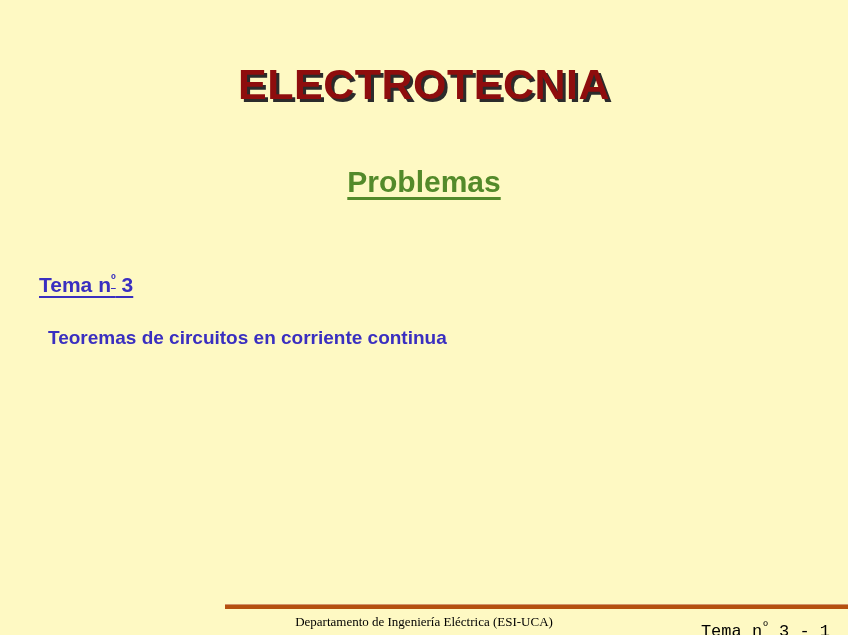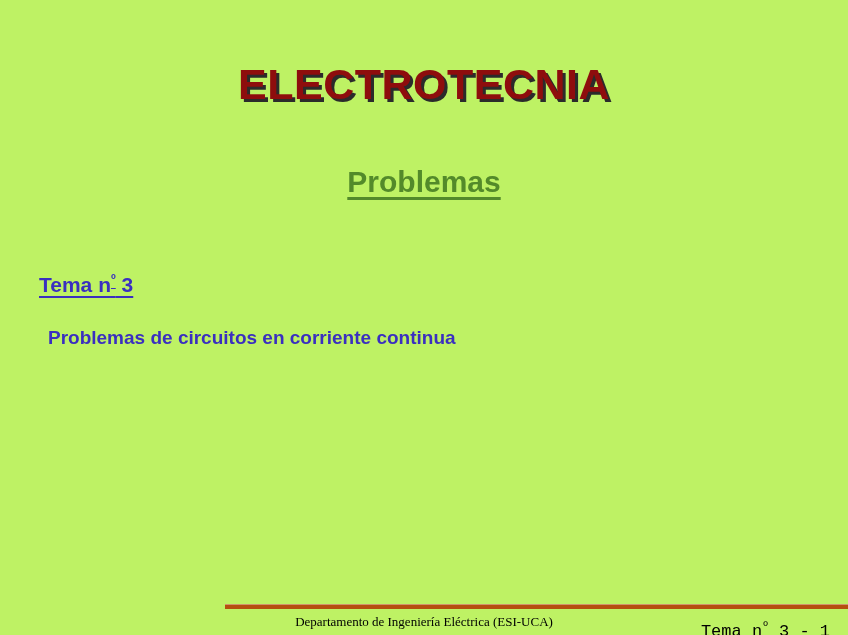--- a/index.html
+++ b/index.html
@@ -10,21 +10,21 @@
     width: 848px;
     height: 635px;
     background: #ffffff;
     font-family: "Liberation Sans", sans-serif;
     overflow: hidden;
   }
   .slide {
     position: relative;
     width: 848px;
     height: 635px;
-    background: #bef264;
+    background: #fef9c3;
   }
 
   
   .title-block {
     position: absolute;
     left: 0;
     top: 62px;
     width: 848px;
     text-align: center;
   }
@@ -151,21 +151,21 @@
   <div class="title-block">
     <span class="slide-title">ELECTROTECNIA</span>
   </div>
 
   <div class="subtitle-block">
     <span class="slide-subtitle">Problemas</span>
   </div>
 
   <div class="topic-number"><span>Tema n</span><sup>º</sup><span> 3</span></div>
 
-  <div class="topic-title">Problemas de circuitos en corriente continua</div>
+  <div class="topic-title">Teoremas de circuitos en corriente continua</div>
 
   <div class="footer-rule"></div>
 
   <div class="footer">
 
     <span class="footer-center">Departamento de Ingeniería Eléctrica (ESI-UCA)</span>
 
     <span class="footer-right"><span>Tema n</span><sup>º</sup><span> 3 - 1</span></span>
   </div>
 

